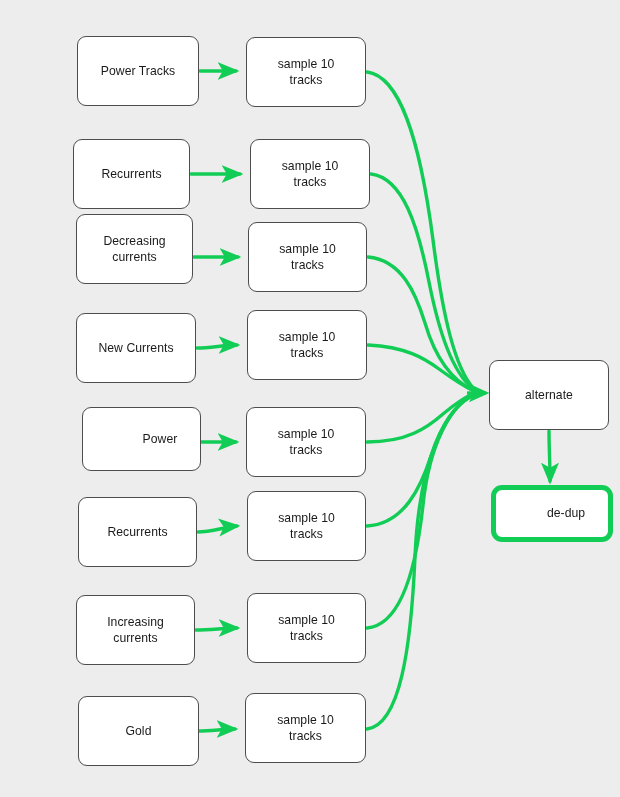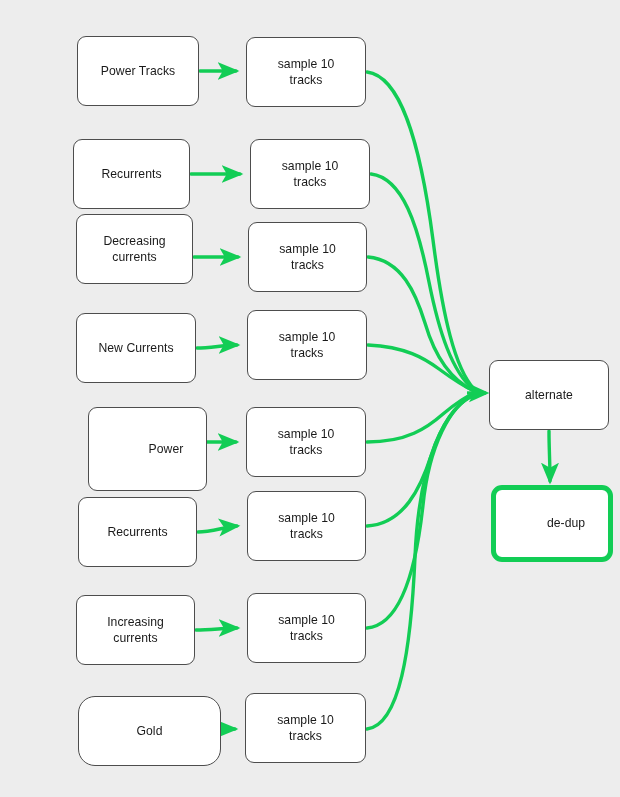--- a/index.html
+++ b/index.html
@@ -106,31 +106,31 @@
       <div class="node" id="src-recurrents-1" style="left: 42px; top: 139px; width: 117px; height: 70px;">
         <span class="label">Recurrents</span>
       </div>
       <div class="node" id="src-decreasing-currents" style="left: 45px; top: 214px; width: 117px; height: 70px;">
         <span class="label">Decreasing
 currents</span>
       </div>
       <div class="node" id="src-new-currents" style="left: 45px; top: 313px; width: 120px; height: 70px;">
         <span class="label">New Currents</span>
       </div>
-      <div class="node" id="src-power" style="left: 57px; top: 407px; width: 119px; height: 84px; padding-left: 37px;">
+      <div class="node" id="src-power" style="left: 51px; top: 407px; width: 119px; height: 64px; padding-left: 37px;">
         <span class="label">Power</span>
       </div>
       <div class="node" id="src-recurrents-2" style="left: 47px; top: 497px; width: 119px; height: 70px;">
         <span class="label">Recurrents</span>
       </div>
       <div class="node" id="src-increasing-currents" style="left: 45px; top: 595px; width: 119px; height: 70px; justify-content: center;">
         <span class="label">Increasing
 currents</span>
       </div>
-      <div class="node" id="src-gold" style="left: 47px; top: 696px; width: 143px; height: 70px; border-radius: 17px;">
+      <div class="node" id="src-gold" style="left: 47px; top: 696px; width: 121px; height: 70px;">
         <span class="label">Gold</span>
       </div>
     </div>
   <div id="nodes-sampler">
       <div class="node" id="smp-1" style="left: 215px; top: 37px; width: 120px; height: 70px;">
         <span class="label">sample 10
 tracks</span>
       </div>
       <div class="node" id="smp-2" style="left: 219px; top: 139px; width: 120px; height: 70px;">
         <span class="label">sample 10
@@ -159,17 +159,17 @@
       <div class="node" id="smp-8" style="left: 214px; top: 693px; width: 121px; height: 70px;">
         <span class="label">sample 10
 tracks</span>
       </div>
     </div>
 
   <div class="node" id="node-alternate" style="left: 458px; top: 360px; width: 120px; height: 70px; justify-content: center;">
     <span class="label">alternate</span>
   </div>
 
-  <div class="node highlight" id="node-de-dup" style="left: 460px; top: 485px; width: 122px; height: 77px; padding-left: 28px;">
+  <div class="node highlight" id="node-de-dup" style="left: 460px; top: 485px; width: 122px; height: 57px; padding-left: 28px;">
     <span class="label">de-dup</span>
   </div>
 
 </div>
 
 </body></html>

